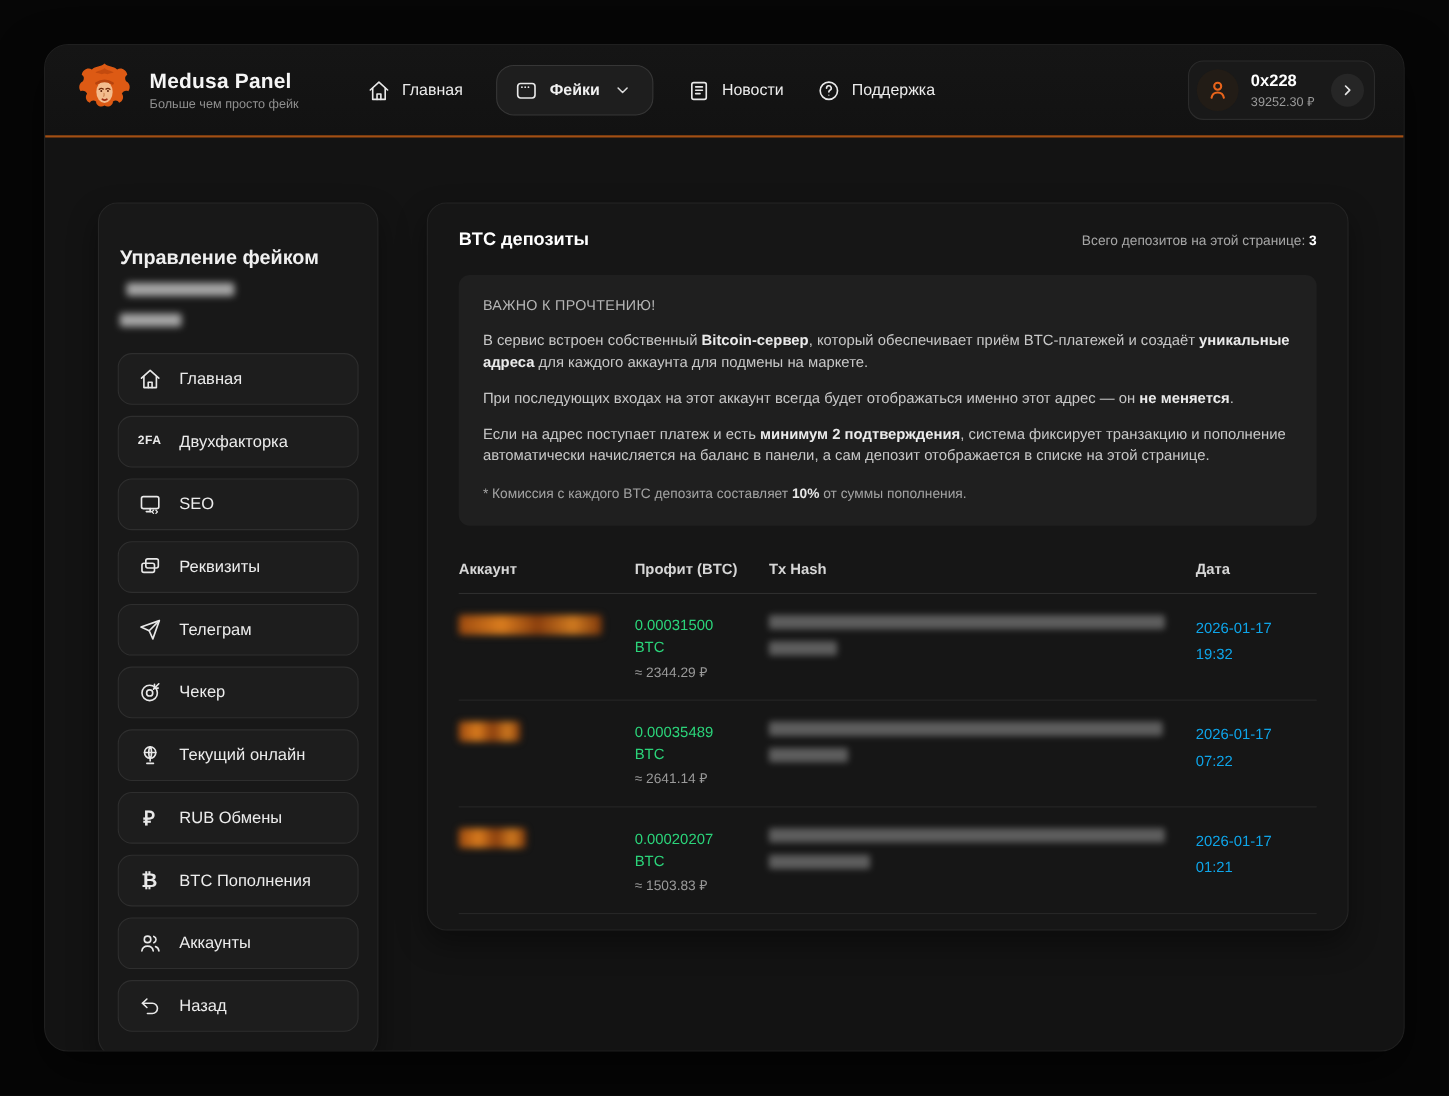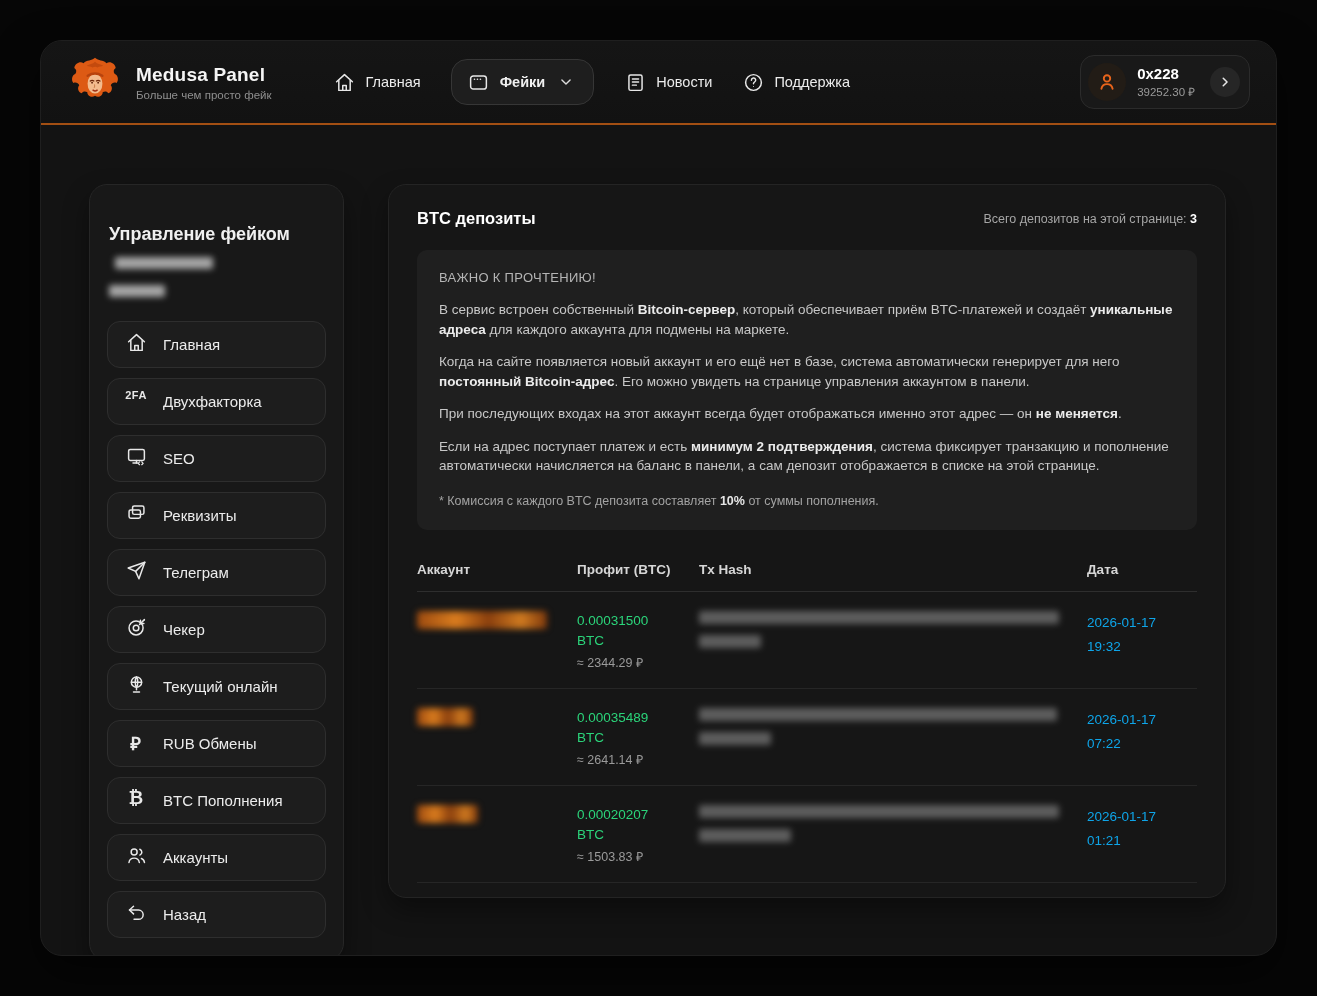--- a/index.html
+++ b/index.html
@@ -49,21 +49,21 @@
   .side-title { font-size:18px; font-weight:bold; color:#f0f0f0; line-height:1.55; margin:16px 2px 16px; }
   .blur-w { display:inline-block; height:12px; background:#c9c9c9; border-radius:2px; filter:blur(3.2px); opacity:.8; vertical-align:-1px; }
   .blur-a { width:98px; margin-left:6px; }
   .blur-b { width:56px; }
   .side-item {
     height:47px; border-radius:13px; background:#1d1d1d; border:1px solid #2e2e2e;
     display:flex; align-items:center; gap:15px; padding:0 16px; margin-bottom:10px;
     color:#ececec; font-size:15px; cursor:pointer;
   }
   .side-item:last-child { margin-bottom:0; }
-  .side-ic { width:24px; height:24px; display:flex; align-items:flex-start; justify-content:center; flex:0 0 24px; }
+  .side-ic { width:24px; height:24px; display:flex; align-items:center; justify-content:center; flex:0 0 24px; }
   .txt-ic { font-size:11px; font-weight:bold; color:#e8e8e8; letter-spacing:.5px; }
   .txt-ic.big { font-size:18px; font-weight:bold; }
   
   .main-card {
     flex:1; background:#161616; border:1px solid #242424; border-radius:18px;
     padding:24px 28px 14px; box-shadow:0 12px 26px rgba(0,0,0,.38);
   }
   .card-head { display:flex; align-items:center; justify-content:space-between; }
   .card-title { font-size:16.5px; font-weight:bold; color:#fff; }
   .card-total { font-size:12.5px; color:#a6a6a6; }
@@ -308,21 +308,20 @@
     <div class="main-card">
       <div class="card-head">
         <div class="card-title">BTC депозиты</div>
         <div class="card-total"><span>Всего депозитов на этой странице: </span><b>3</b></div>
       </div>
 
       <div class="notice">
         <div class="notice-head">ВАЖНО К ПРОЧТЕНИЮ!</div>
         <div id="notice-body">
             <p><span>В сервис встроен собственный </span><b>Bitcoin-сервер</b><span>, который обеспечивает приём BTC-платежей и создаёт </span><b>уникальные адреса</b><span> для каждого аккаунта для подмены на маркете.</span></p>
-            <p><span>Когда на сайте появляется новый аккаунт и его ещё нет в базе, система автоматически генерирует для него </span><b>постоянный Bitcoin-адрес</b><span>. Его можно увидеть на странице управления аккаунтом в панели.</span></p>
             <p><span>При последующих входах на этот аккаунт всегда будет отображаться именно этот адрес — он </span><b>не меняется</b><span>.</span></p>
             <p><span>Если на адрес поступает платеж и есть </span><b>минимум 2 подтверждения</b><span>, система фиксирует транзакцию и пополнение автоматически начисляется на баланс в панели, а сам депозит отображается в списке на этой странице.</span></p>
             <p class="footnote"><span>* Комиссия с каждого BTC депозита составляет </span><b>10%</b><span> от суммы пополнения.</span></p>
           </div>
       </div>
 
       <div class="table">
         <div class="thead">
           <div class="c-acc">Аккаунт</div>
           <div class="c-profit">Профит (BTC)</div>

